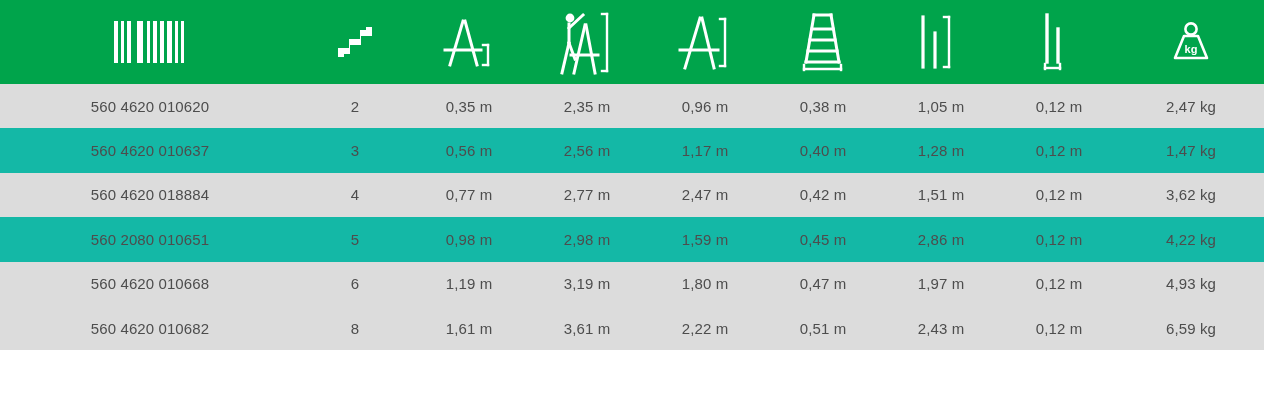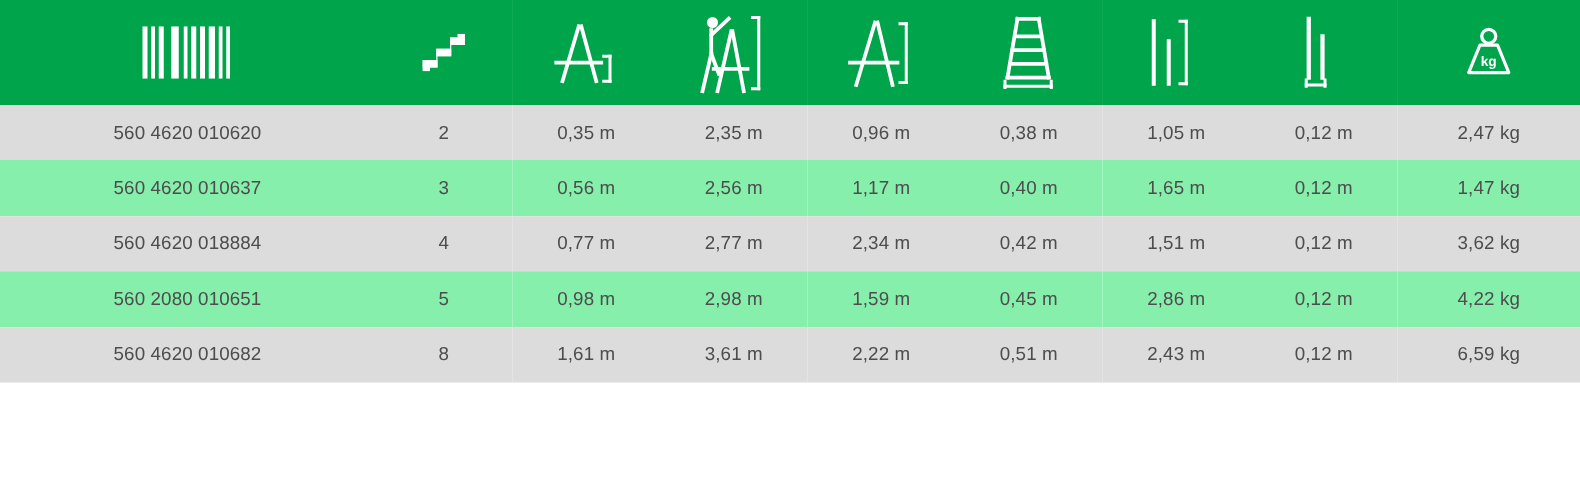--- a/index.html
+++ b/index.html
@@ -37,21 +37,21 @@
     display: flex;
     align-items: center;
     justify-content: center;
     height: 84px;
   }
   .icon-wrap svg { display: block; }
 
   
   tbody tr { height: 44.4px; }
   tbody tr.row-shaded td { background: #dcdcdc; }
-  tbody tr.row-plain td  { background: #86efac; }
+  tbody tr.row-plain td  { background: #14b8a6; }
 
   tbody td {
     padding: 0;
     margin: 0;
     font-size: 15px;
     color: #4d4d4d;
     text-align: center;
     vertical-align: middle;
     letter-spacing: 0.1px;
     white-space: nowrap;
@@ -253,49 +253,60 @@
       <td>2,47 kg</td>
     </tr>
 
     <tr class="row-plain">
       <td class="cell-artnr">560 4620 010637</td>
       <td>3</td>
       <td>0,56 m</td>
       <td>2,56 m</td>
       <td>1,17 m</td>
       <td>0,40 m</td>
-      <td>1,65 m</td>
+      <td>1,28 m</td>
       <td>0,12 m</td>
       <td>1,47 kg</td>
     </tr>
 
     <tr class="row-shaded">
       <td class="cell-artnr">560 4620 018884</td>
       <td>4</td>
       <td>0,77 m</td>
       <td>2,77 m</td>
-      <td>2,34 m</td>
+      <td>2,47 m</td>
       <td>0,42 m</td>
       <td>1,51 m</td>
       <td>0,12 m</td>
       <td>3,62 kg</td>
     </tr>
 
     <tr class="row-plain">
       <td class="cell-artnr">560 2080 010651</td>
       <td>5</td>
       <td>0,98 m</td>
       <td>2,98 m</td>
       <td>1,59 m</td>
       <td>0,45 m</td>
       <td>2,86 m</td>
       <td>0,12 m</td>
       <td>4,22 kg</td>
     </tr>
 
+    <tr class="row-shaded">
+      <td class="cell-artnr">560 4620 010668</td>
+      <td>6</td>
+      <td>1,19 m</td>
+      <td>3,19 m</td>
+      <td>1,80 m</td>
+      <td>0,47 m</td>
+      <td>1,97 m</td>
+      <td>0,12 m</td>
+      <td>4,93 kg</td>
+    </tr>
 
 
     <tr class="row-shaded">
       <td class="cell-artnr">560 4620 010682</td>
       <td>8</td>
       <td>1,61 m</td>
       <td>3,61 m</td>
       <td>2,22 m</td>
       <td>0,51 m</td>
       <td>2,43 m</td>

